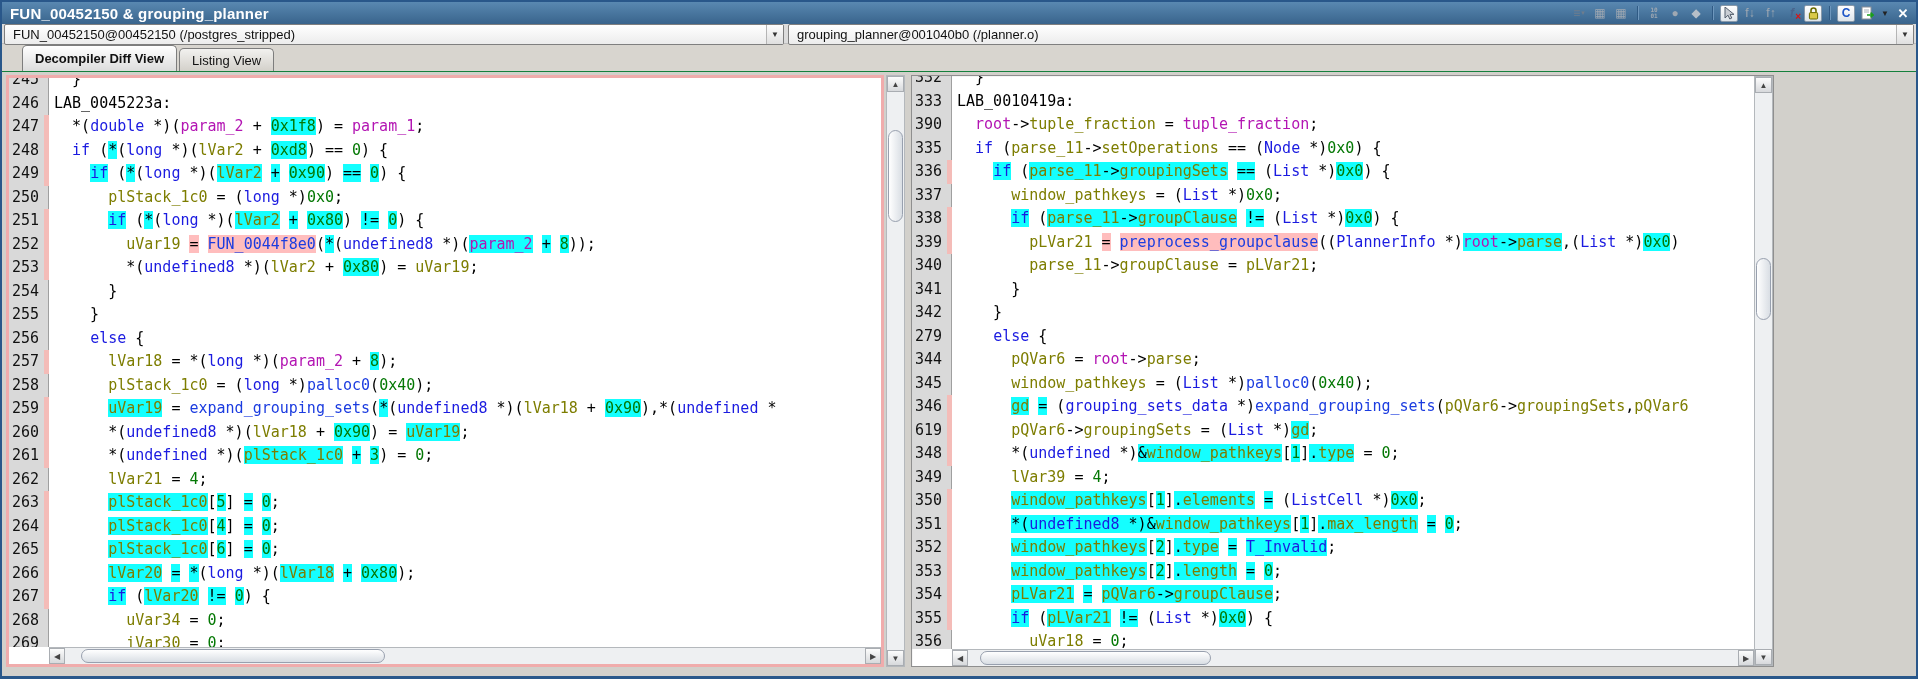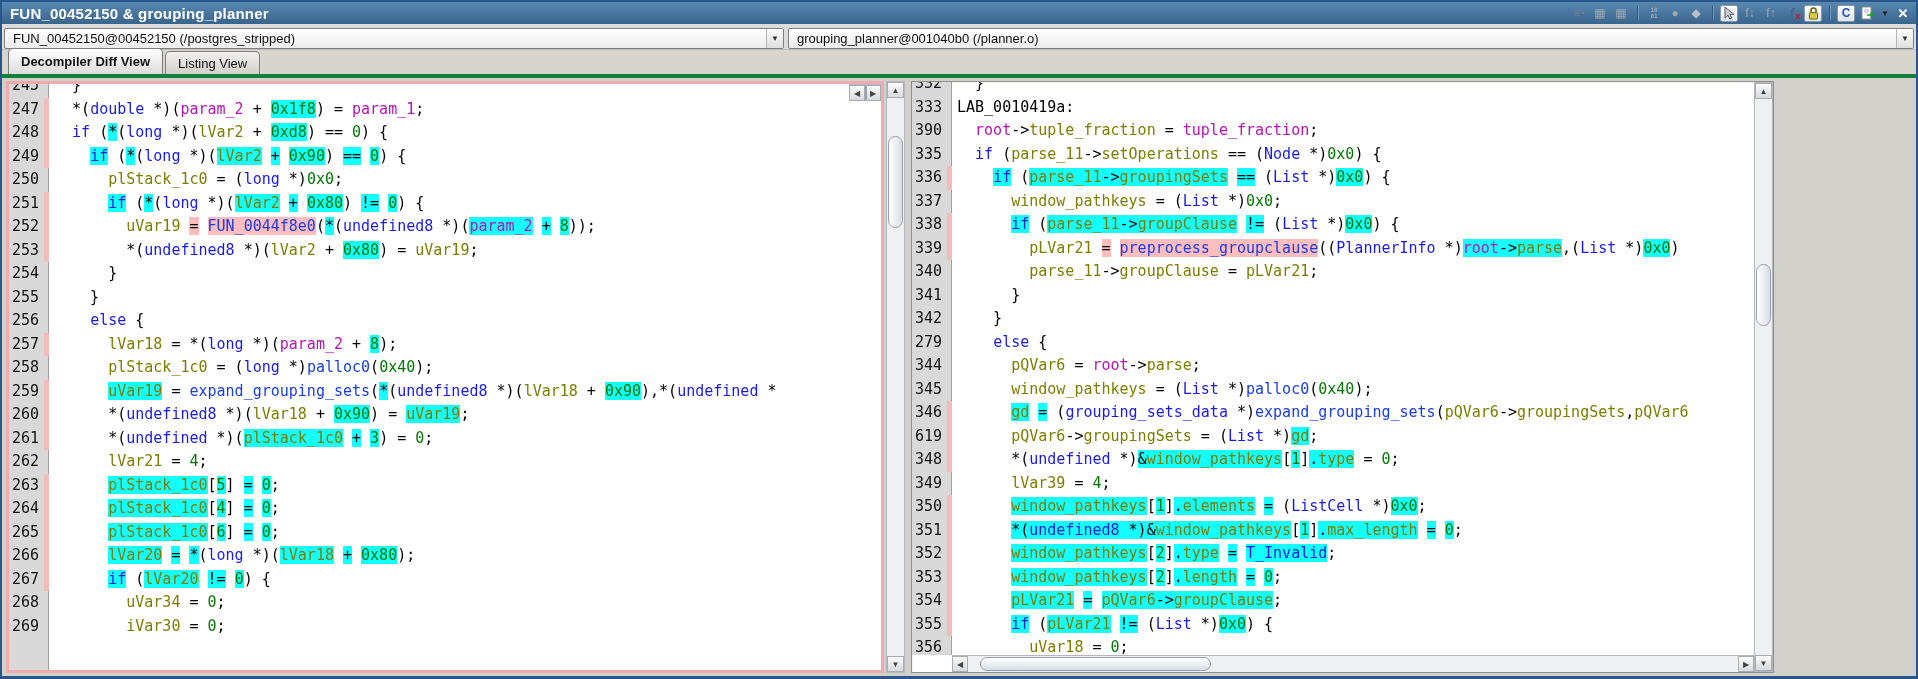--- a/index.html
+++ b/index.html
@@ -29,49 +29,49 @@
   .tbi.raised { background:linear-gradient(#ffffff,#dde4ea); border:1px solid #8899aa; }
   .tbi.c-blue { color:#1d56c8; font-weight:bold; font-size:12px; }
   .tbi.small  { color:#222; font-size:8px; width:12px; }
   .tbi.close  { color:#ffffff; font-weight:bold; font-size:13px; }
   .tbi .caret { font-size:7px; color:#6f7d8d; margin-left:1px; }
   .tbi .redx  { position:absolute; right:0px; bottom:0px; color:#d81414; font-weight:bold; font-size:10px; line-height:10px; }
   .tbi .fglyph{ color:#49648c; font-style:italic; font-weight:bold; font-size:12px; }
   .tbi.bin { font-size:6px; line-height:6px; white-space:pre; font-family:"DejaVu Sans Mono",monospace; font-weight:bold; }
   .tsep { width:1px; height:14px; background:#2f5a84; box-shadow:1px 0 0 #6e97bd; margin:0 4px; }
   
-  .combos { height:26px; background:#dcdcdc; display:flex; align-items:flex-end; padding:0 2px; gap:4px; border-bottom:1px solid #bdbdbd;}
+  .combos { height:20px; background:#dcdcdc; display:flex; align-items:flex-start; padding:0 2px; gap:4px; border-bottom:1px solid #bdbdbd;}
   .combo {
     height:21px; background:linear-gradient(#ffffff,#ececec);
     border:1px solid #7f7f7f; border-radius:2px;
     display:flex; align-items:center; font-size:13px; color:#111;
   }
   .combo .val { padding:0 8px; flex:1; white-space:nowrap; overflow:hidden; }
   .combo .arrow {
     width:17px; align-self:stretch; display:flex; align-items:center; justify-content:center;
     font-size:8px; color:#333; border-left:1px solid #b5b5b5; background:linear-gradient(#fdfdfd,#dfdfdf);
   }
   .combo.cleft { width:780px; }
   .combo.cright { flex:1; }
   
-  .tabrow { height:28px; background:#d8d5cf; display:flex; align-items:flex-end; padding-left:6px; border-bottom:4px solid #15803d; }
+  .tabrow { height:28px; background:#d8d5cf; display:flex; align-items:flex-end; padding-left:20px; border-bottom:1px solid #15803d; }
   .tab {
     height:23px; padding:0 12px; display:flex; align-items:center;
     font-size:13px; color:#111;
     border:1px solid #7d7d7d; border-bottom:none; border-radius:5px 5px 0 0;
     background:linear-gradient(#f2f1ef,#d3d0ca); margin-right:2px;
   }
   .tab.active { background:linear-gradient(#ffffff,#dcdcdc); font-weight:bold; height:26px; box-shadow:inset 0 1px 0 #fff; }
   
   .content { position:relative; height:598px; padding-top:3px; display:flex; background:#d2d0cb; }
   .lgroup { display:flex; margin-left:4px; }
   .viewport {
     width:878px; height:592px; background:#ffffff;
     border:3px solid #f0acac; position:relative; overflow:hidden;
-    display:flex; flex-direction:row;
+    display:flex; flex-direction:column;
   }
   .rpanel {
     margin-left:6px; width:863px; height:592px; background:#ffffff;
     border:1px solid #8f8f8f; box-shadow:inset 1px 1px 0 #f5f5f5;
     display:flex; overflow:hidden;
   }
   .r-main { flex:1; display:flex; flex-direction:column; position:relative; overflow:hidden; }
   .codearea { position:relative; flex:1; overflow:hidden; }
   .gutterbg { position:absolute; left:0; top:0; bottom:0; width:40px; background:#d9d9d9; border-right:1px solid #9f9f9f; }
   .rows { position:relative; margin-top:-10px; }
@@ -204,20 +204,25 @@
       <div class="viewport">
         <div class="codearea">
           <div class="gutterbg"></div>
           <div class="rows">
               <div class="crow">
                 <span class="ln">245</span>
                 <span class="db"></span>
                 <span class="cl"><span class="tk-p">  }</span></span>
               </div>
               <div class="crow">
+                <span class="ln">246</span>
+                <span class="db"></span>
+                <span class="cl"><span class="tk-p">LAB_0045223a:</span></span>
+              </div>
+              <div class="crow">
                 <span class="ln">247</span>
                 <span class="db on"></span>
                 <span class="cl"><span class="tk-p">  *(</span><span class="tk-k">double</span><span class="tk-p"> *)(</span><span class="tk-g">param_2</span><span class="tk-p"> + </span><span class="tk-c hl-c">0x1f8</span><span class="tk-p">) = </span><span class="tk-g">param_1</span><span class="tk-p">;</span></span>
               </div>
               <div class="crow">
                 <span class="ln">248</span>
                 <span class="db on"></span>
                 <span class="cl"><span class="tk-p">  </span><span class="tk-k">if</span><span class="tk-p"> (</span><span class="tk-p hl-c">*</span><span class="tk-p">(</span><span class="tk-k">long</span><span class="tk-p"> *)(</span><span class="tk-v">lVar2</span><span class="tk-p"> + </span><span class="tk-c hl-c">0xd8</span><span class="tk-p">) == </span><span class="tk-c">0</span><span class="tk-p">) {</span></span>
               </div>
               <div class="crow">

